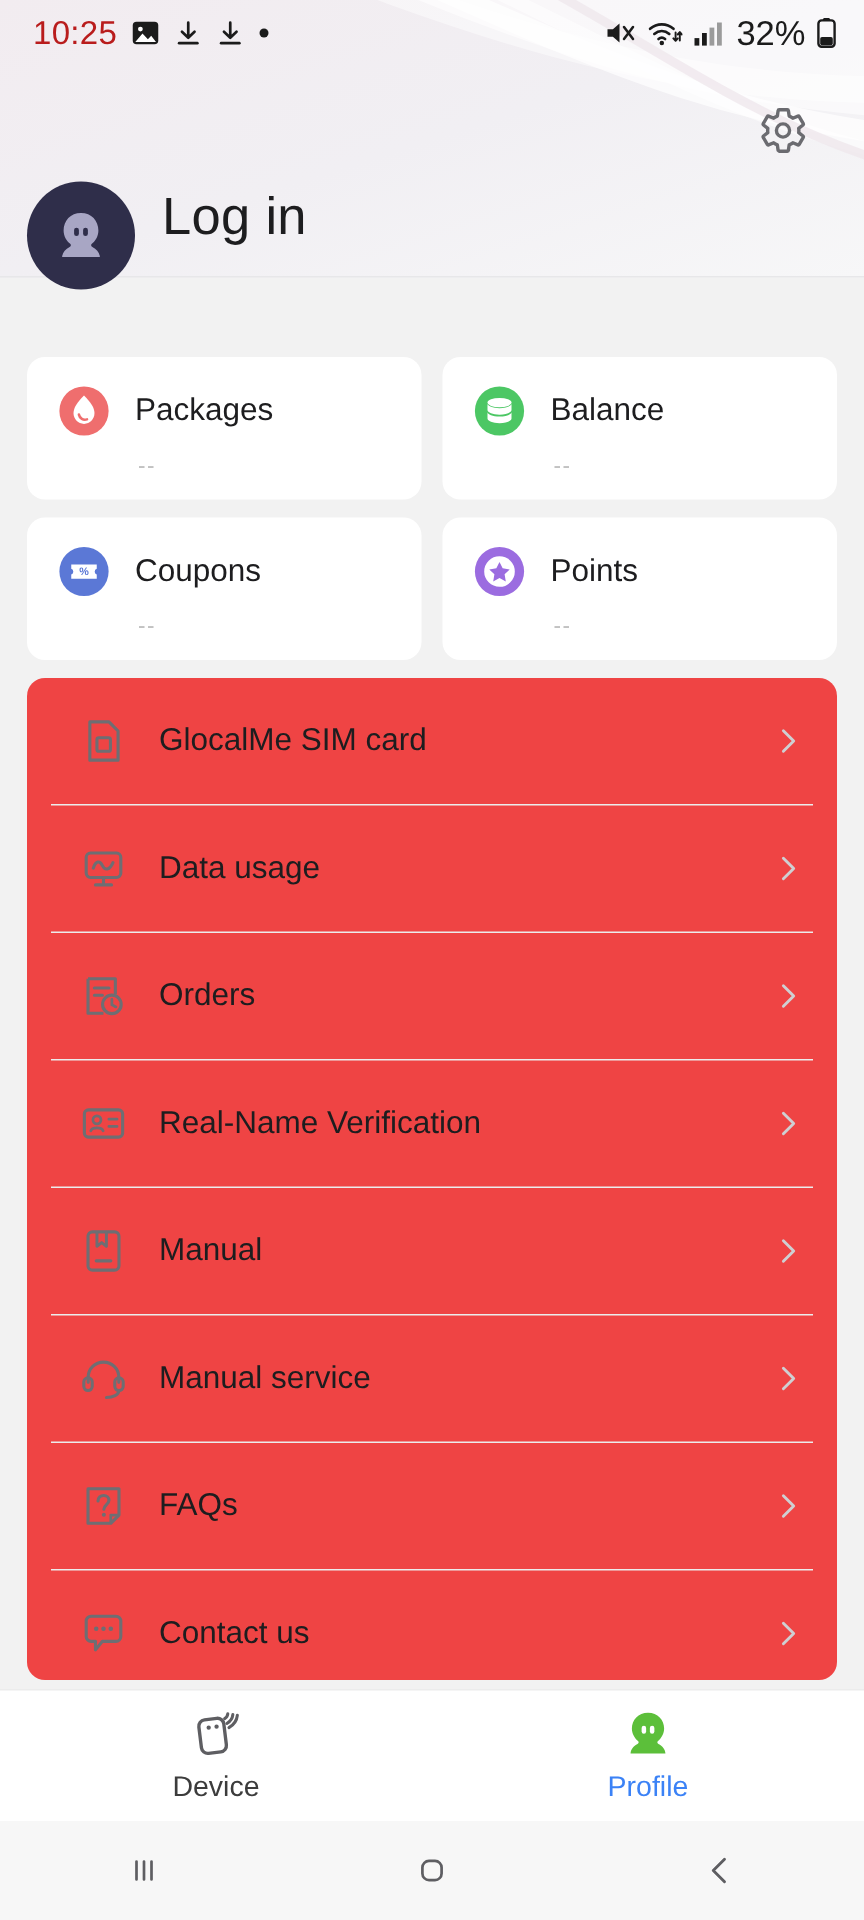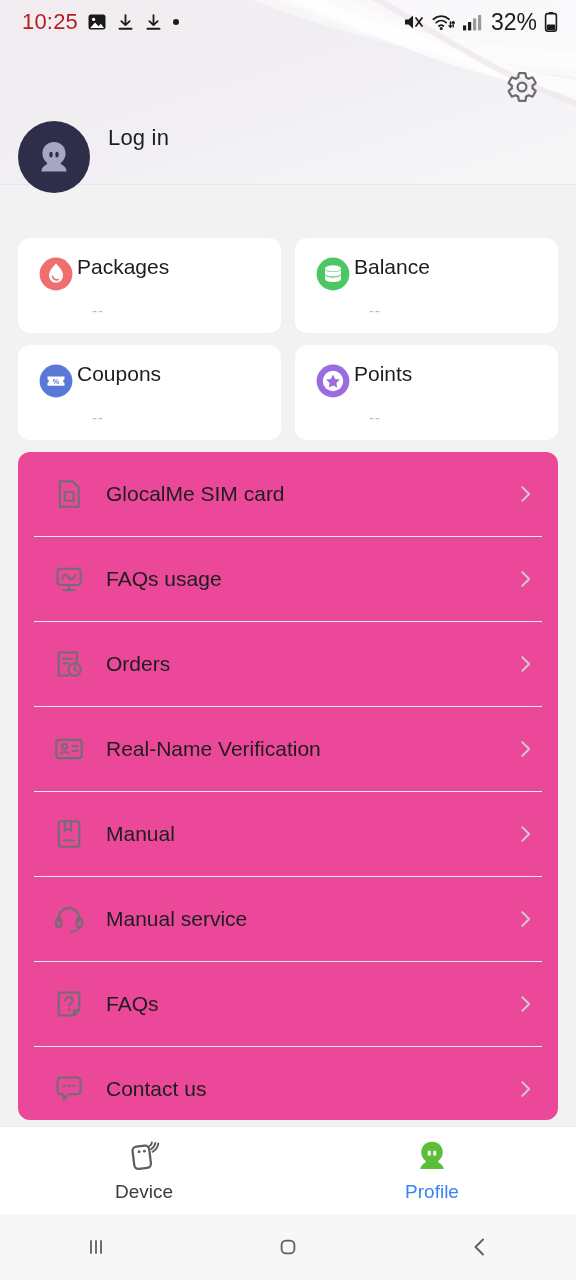--- a/index.html
+++ b/index.html
@@ -34,45 +34,45 @@
   .gear-btn{
     position:absolute; top:70px; left:505px; width:34px; height:34px; z-index:5;
   }
   .avatar{
     position:absolute; top:121px; left:18px; width:72px; height:72px;
     border-radius:50%; background:#2f2e4a; z-index:5;
     display:flex; align-items:center; justify-content:center;
   }
   .login-name{
     position:absolute; top:125px; left:108px; z-index:5;
-    font-size:22px; color:#1d1d1f; letter-spacing:.2px;
+    font-size:35px; color:#1d1d1f; letter-spacing:.2px;
   }
   .hdr-divider{
     position:absolute; top:184px; left:0; width:576px; height:1px;
     background:#e7e7e9; z-index:4;
   }
 
   
   .grid{
     position:absolute; top:238px; left:0; width:576px;
     display:grid; grid-template-columns:1fr 1fr;
     gap:12px 14px; padding:0 18px;
   }
   .qcard{
     background:#ffffff; border-radius:12px; height:95px;
     padding:17px 0 0 19px;
   }
-  .qrow{ display:flex; align-items:flex-start; gap:2px; }
+  .qrow{ display:flex; align-items:center; gap:15px; }
   .qlabel{ font-size:21px; color:#1d1d1f; }
   .qvalue{ font-size:15px; color:#bdbdbd; margin-left:55px; margin-top:9px; letter-spacing:1px;}
 
   
   .menucard{
     position:absolute; top:452px; left:18px; width:540px; height:668px;
-    background:#ec4899; border-radius:12px; overflow:hidden;
+    background:#ef4444; border-radius:12px; overflow:hidden;
   }
   .mrow{
     position:relative; height:84px; display:flex; align-items:center;
     padding-left:34px;
   }
   .mrow .mlabel{ font-size:21px; color:#1d1d1f; margin-left:20px; }
   .mrow .chev{ position:absolute; right:22px; top:50%; transform:translateY(-50%); }
   .mdiv{ height:1px; background:#ececec; margin-left:16px; margin-right:16px; }
 
   
@@ -247,21 +247,21 @@
     </svg>
   </div>
   <div class="mdiv"></div>
 
   <div class="mrow">
     <svg width="34" height="34" viewBox="0 0 28 28">
       <rect x="4.5" y="5.5" width="19" height="13.4" rx="2.4" fill="none" stroke="#6e6e73" stroke-width="1.7"></rect>
       <path d="M8.4 13.8 C9.8 9.6 12 9.6 13.4 12.4 C14.8 15.2 17.4 15 19.2 10.8" fill="none" stroke="#6e6e73" stroke-width="1.7" stroke-linecap="round"></path>
       <path d="M14 19 L14 23 M9.6 23 L18.4 23" stroke="#6e6e73" stroke-width="1.7" stroke-linecap="round"></path>
     </svg>
-    <span class="mlabel">FAQs usage</span>
+    <span class="mlabel">Data usage</span>
     <svg class="chev" width="22" height="22" viewBox="0 0 24 24">
       <path d="M9 4.5 L16.5 12 L9 19.5" fill="none" stroke="#cfcfd2" stroke-width="2.1" stroke-linecap="round" stroke-linejoin="round"></path>
     </svg>
   </div>
   <div class="mdiv"></div>
 
   <div class="mrow">
     <svg width="34" height="34" viewBox="0 0 28 28">
       <path d="M5.5 4.5 L20.5 4.5 L20.5 13 M5.5 4.5 L5.5 23.5 L14 23.5" fill="none" stroke="#6e6e73" stroke-width="1.7" stroke-linejoin="round"></path>
       <path d="M9 9.6 L17 9.6 M9 13.6 L13.4 13.6" stroke="#6e6e73" stroke-width="1.7" stroke-linecap="round"></path>

